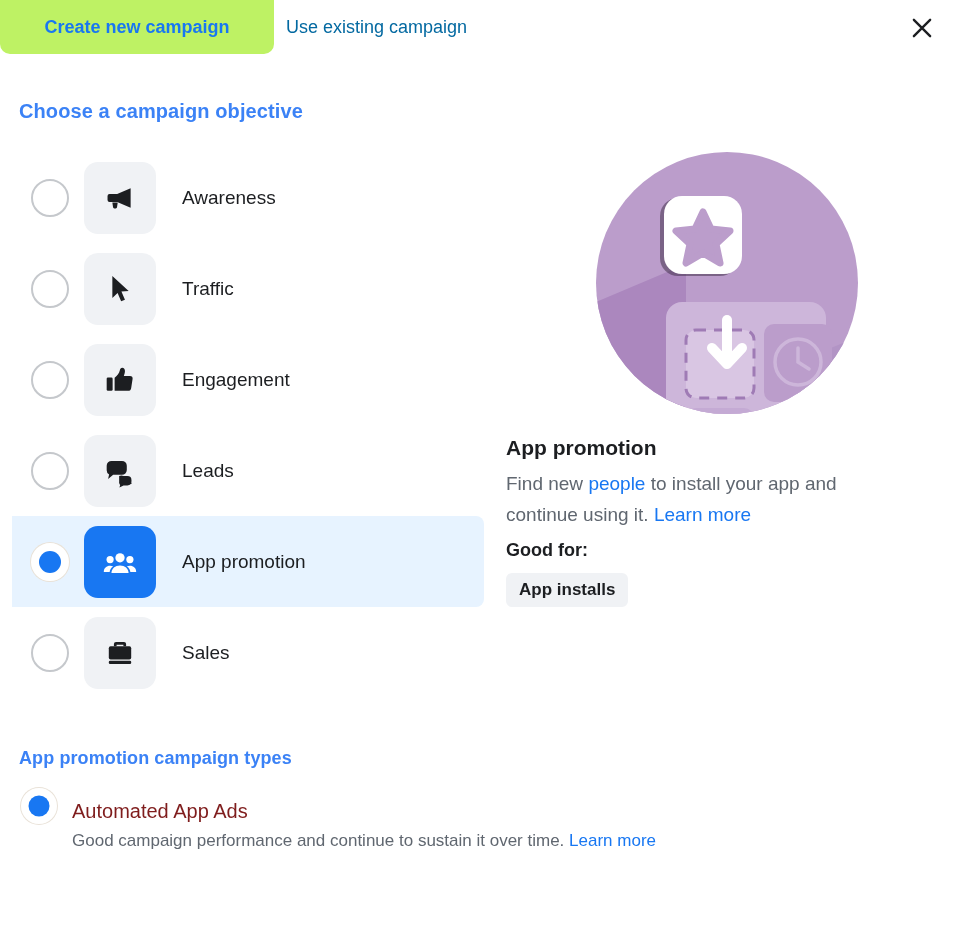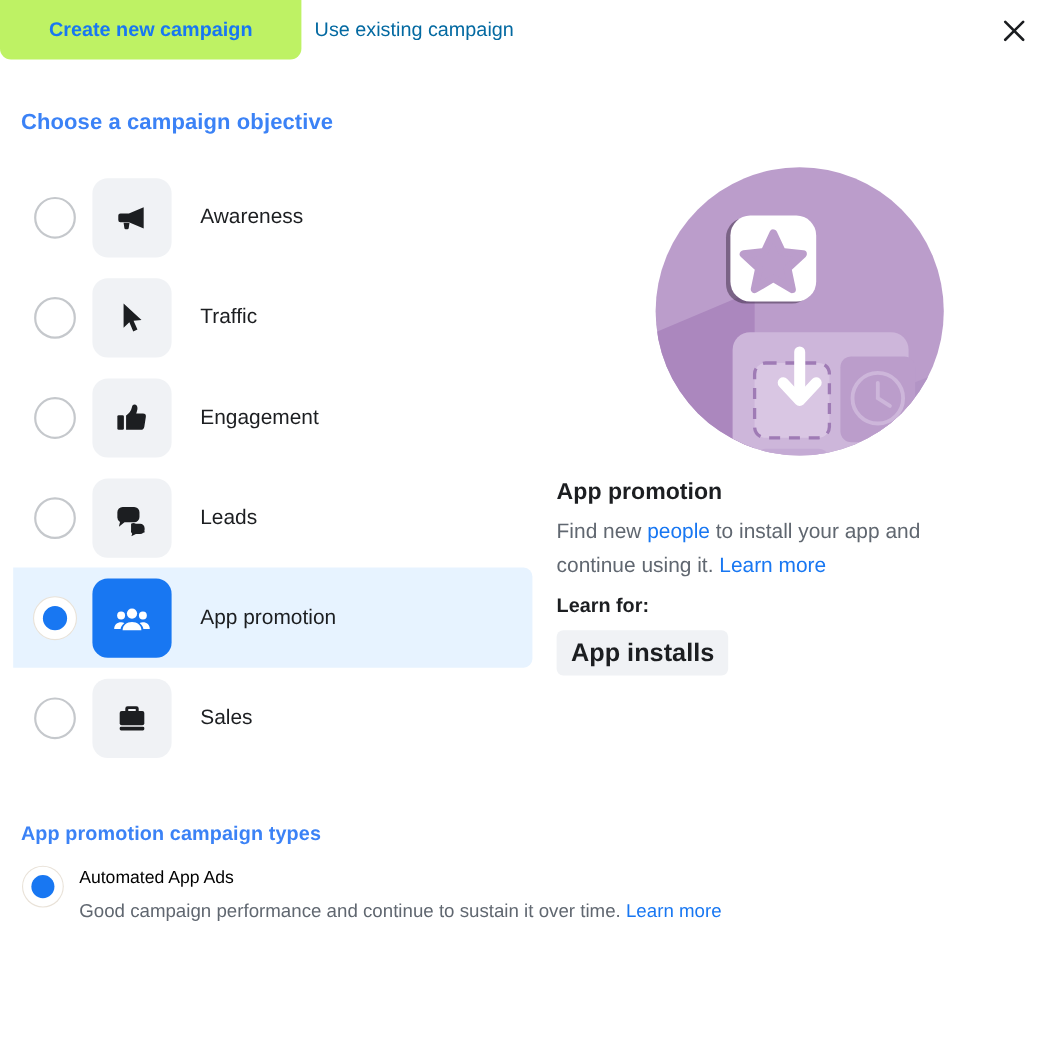--- a/index.html
+++ b/index.html
@@ -177,21 +177,21 @@
     font-size: 18px;
     font-weight: bold;
     color: #1c1e21;
   }
   .chip {
     display: inline-block;
     margin-top: 12px;
     padding: 7px 13px;
     background: #f0f2f5;
     border-radius: 6px;
-    font-size: 23px;
+    font-size: 17px;
     font-weight: bold;
     color: #1c1e21;
   }
   .chip-row { display: block; }
 
   
   #types-heading { top: 748px; left: 19px; font-size: 18px; }
   .types-list {
     position: absolute;
     top: 786px;
@@ -225,23 +225,24 @@
     content: "";
     position: absolute;
     top: 50%; left: 50%;
     transform: translate(-50%, -50%);
     width: 21px; height: 21px;
     border-radius: 50%;
     background: #1877f2;
   }
   .type-text { margin-left: 15px; }
   .type-title {
-    font-size: 16px;
-    color: #000000;
+    font-size: 20px;
+    color: #7f1d1d;
     line-height: 26px;
+    margin-top: 12px;
   }
   .type-desc {
     margin-top: 6px;
     font-size: 17px;
     color: #606770;
     line-height: 22px;
   }
 </style>
 </head>
 <body>
@@ -364,21 +365,21 @@
       <path d="M107 60 L115 77 L134 79 L120 92 L124 111 L107 101 L90 111 L94 92 L80 79 L99 77 Z" fill="#bb9dcb" stroke="#bb9dcb" stroke-width="7" stroke-linejoin="round"></path>
     </svg>
   </div>
 
   <div class="detail-title">App promotion</div>
 
   <div class="detail-desc">
     <span>Find new </span><span class="link">people</span><span> to install your app and continue using it. </span><span class="link">Learn more</span>
   </div>
 
-  <div class="goodfor-label">Learn for:</div>
+  <div class="goodfor-label">Good for:</div>
 
   <div class="chip-row">
     <span class="chip">App installs</span>
   </div>
 </div>
 
 <div class="section-heading" id="types-heading">App promotion campaign types</div>
 
 <div class="types-list">
 

